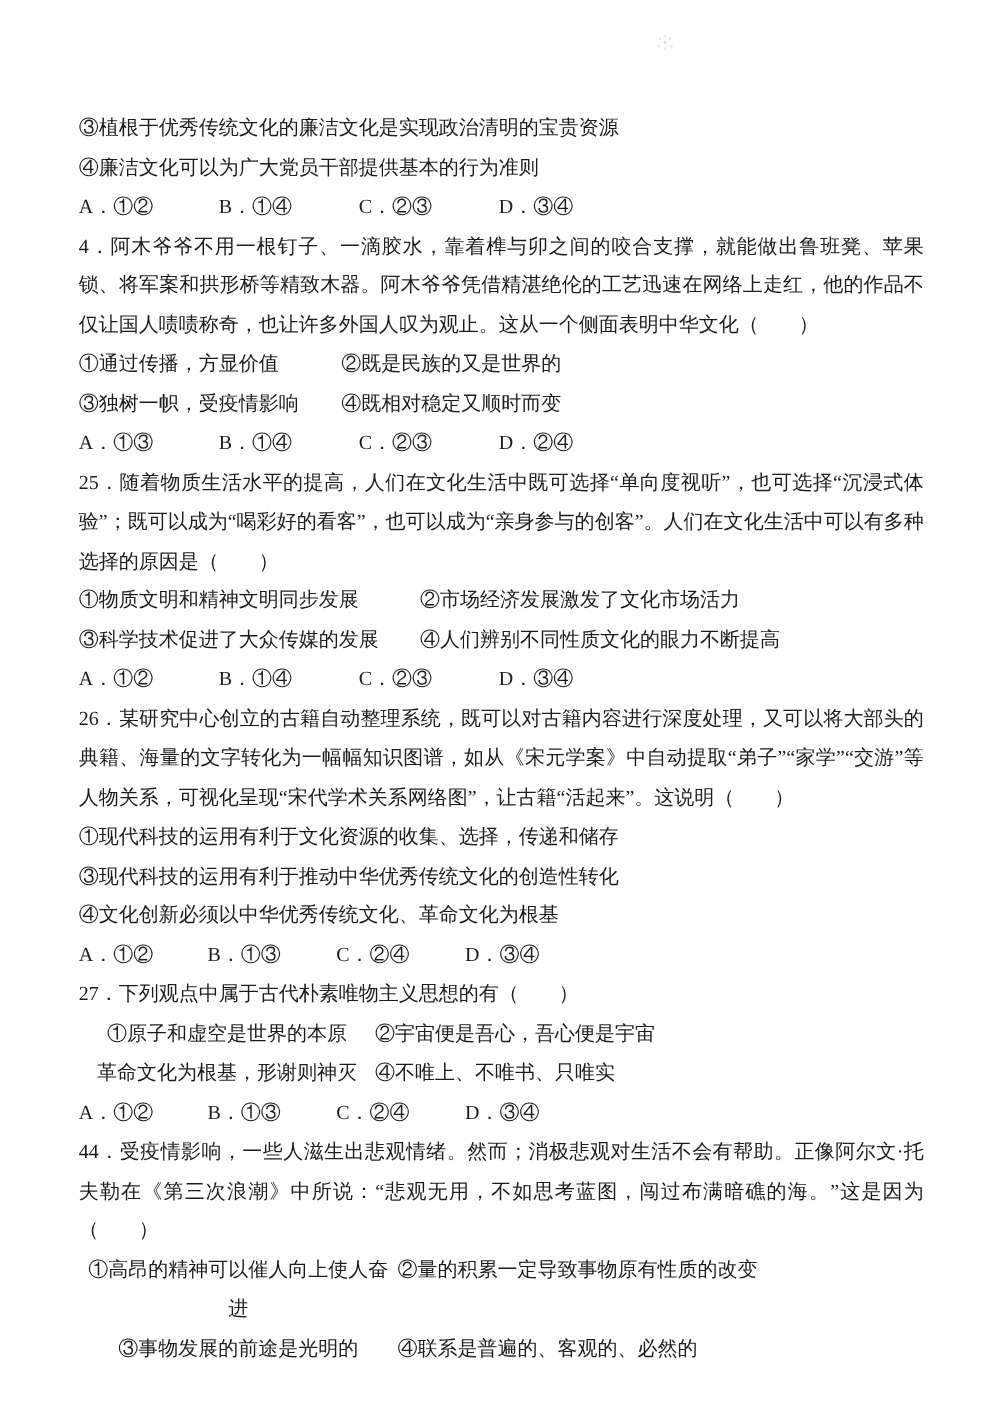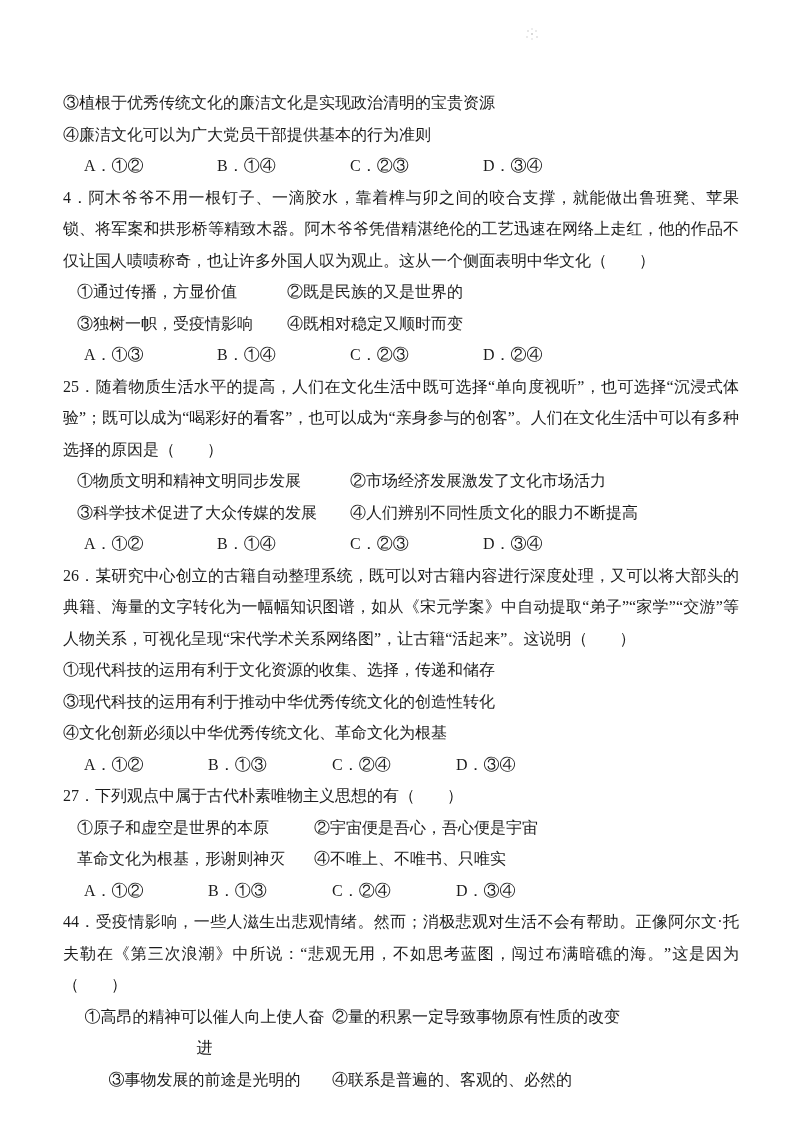--- a/index.html
+++ b/index.html
@@ -19,27 +19,27 @@
   .doc {
     position: absolute;
     left: 63px; top: 87px;
     width: 676px;
     font-size: 16px;
     line-height: 31.5px;
   }
   .doc p { margin: 0; padding: 0; }
   .stem { text-align: justify; text-justify: inter-ideograph; }
   .optrow { display: flex; }
-  .optrow .c1 { flex: 0 0 auto; margin-left: 14px; }
+  .optrow .c1 { flex: 0 0 auto; }
   .w210 { width: 210px; }
   .w273 { width: 273px; }
-  .w237 { width: 237px; }
+  .w237 { width: 237px; text-align: center; }
   .w255 { width: 255px; text-align: center; }
   .ansrow { display: flex; }
-  .ansrow span { flex: 0 0 auto; width: 112px; margin-left: 21px; }
+  .ansrow span { flex: 0 0 auto; width: 112px; }
   .ansrow span:last-child { width: auto; }
   .ansrow.tight span { width: 103px; }
   .ansrow.tight span:last-child { width: auto; }
   .print-artifact {
     position: absolute;
     left: 531px; top: 33px;
     width: 2px; height: 2px;
     background: #c9c9c9;
     box-shadow: -4px -3px 0 #dedede, 4px -3px 0 #e2e2e2,
                 -5px 3px 0 #e2e2e2, 5px 3px 0 #dedede,

